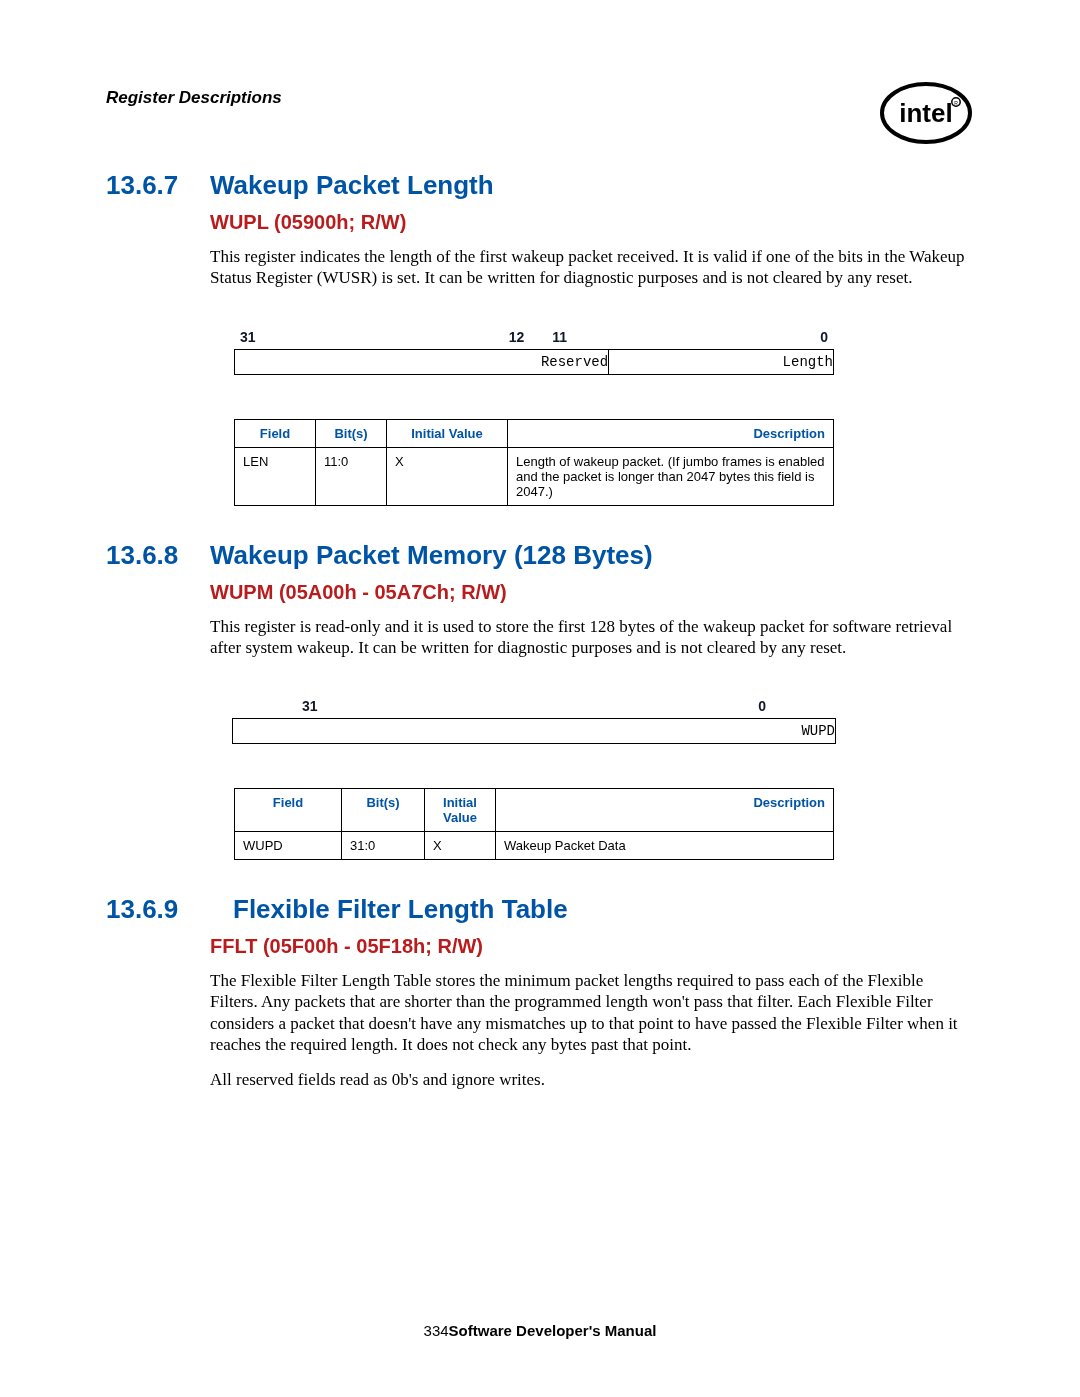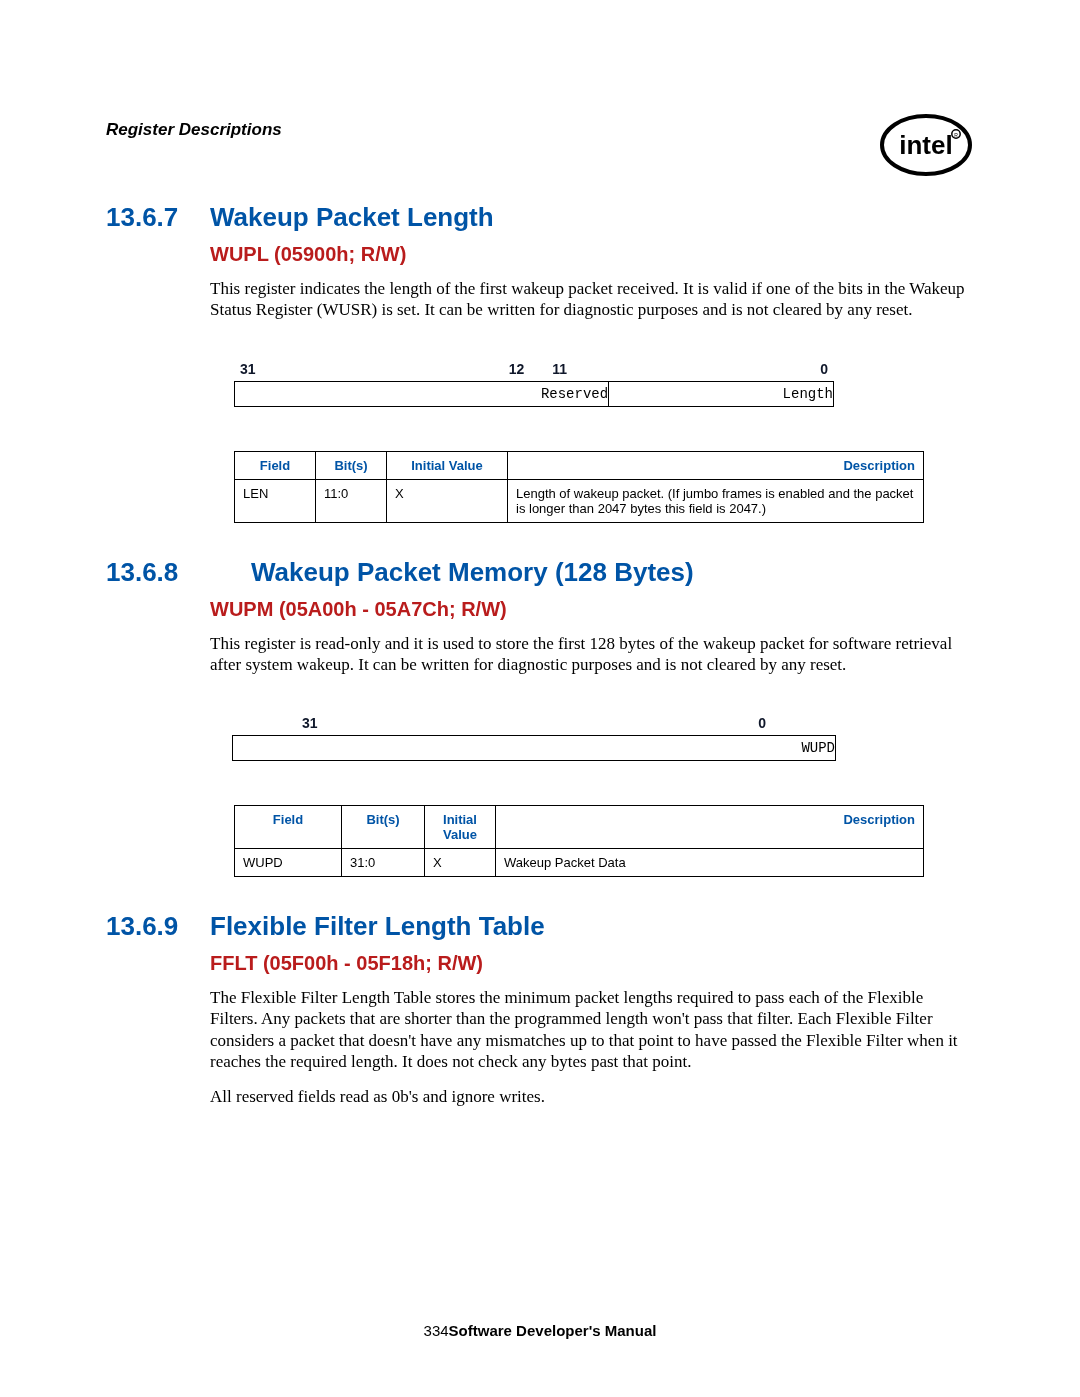--- a/index.html
+++ b/index.html
@@ -15,21 +15,20 @@
     font-family: "Times New Roman", Times, serif;
     color: #000;
     box-sizing: border-box;
     padding: 80px 106px 40px 106px;
   }
   .header-row {
     display: flex;
     justify-content: space-between;
     align-items: flex-start;
     margin-bottom: 24px;
-    margin-top: 32px;
   }
   .running-head {
     font-family: Arial, Helvetica, sans-serif;
     font-weight: bold;
     font-style: italic;
     font-size: 17px;
     margin-top: 8px;
   }
   .logo svg { display:block; }
   .content-col {
@@ -78,21 +77,21 @@
     font-size: 14px;
   }
   .bitrow > div {
     text-align: right;
     padding: 4px 0;
     font-family: Liberation Mono, monospace;
   }
   .bitrow .split { border-left: 1px solid #000; }
   .fieldtable {
     margin: 44px 0 0 128px;
-    width: 690px;
+    width: 600px;
     border-collapse: collapse;
     font-family: Arial, Helvetica, sans-serif;
     font-size: 13px;
   }
   .fieldtable th, .fieldtable td {
     border: 1px solid #000;
     padding: 6px 8px;
     text-align: left;
     vertical-align: top;
   }
@@ -163,21 +162,21 @@
       </tr>
       <tr>
         <td>LEN</td>
         <td>11:0</td>
         <td>X</td>
         <td>Length of wakeup packet. (If jumbo frames is enabled and the packet is longer than 2047 bytes this field is 2047.)</td>
       </tr>
     </tbody>
       </table>
 
-    <div class="h2" style="margin-top:34px;gap:41px;">
+    <div class="h2" style="margin-top:34px;">
       <span class="num">13.6.8</span>
       <span>Wakeup Packet Memory (128 Bytes)</span>
     </div>
     <div class="h3">WUPM (05A00h - 05A7Ch; R/W)</div>
     <p class="para">This register is read-only and it is used to store the first 128 bytes of the wakeup packet for software retrieval after system wakeup. It can be written for diagnostic purposes and is not cleared by any reset.</p>
 
     <div class="bitlayout" style="margin-left:190px; width:476px; margin-top:40px;">
       <div class="bitlabels">
         <span>31</span>
         <span class="gap"></span>
@@ -198,21 +197,21 @@
       </tr>
       <tr>
         <td>WUPD</td>
         <td>31:0</td>
         <td>X</td>
         <td>Wakeup Packet Data</td>
       </tr>
     </tbody>
       </table>
 
-    <div class="h2" style="margin-top:34px;">
+    <div class="h2" style="margin-top:34px;gap:23px;">
       <span class="num">13.6.9</span>
       <span>Flexible Filter Length Table</span>
     </div>
     <div class="h3">FFLT (05F00h - 05F18h; R/W)</div>
     <p class="para">The Flexible Filter Length Table stores the minimum packet lengths required to pass each of the Flexible Filters. Any packets that are shorter than the programmed length won't pass that filter. Each Flexible Filter considers a packet that doesn't have any mismatches up to that point to have passed the Flexible Filter when it reaches the required length. It does not check any bytes past that point.</p>
     <p class="para">All reserved fields read as 0b's and ignore writes.</p>
 
   </div>
 
   <div class="footer-row">

